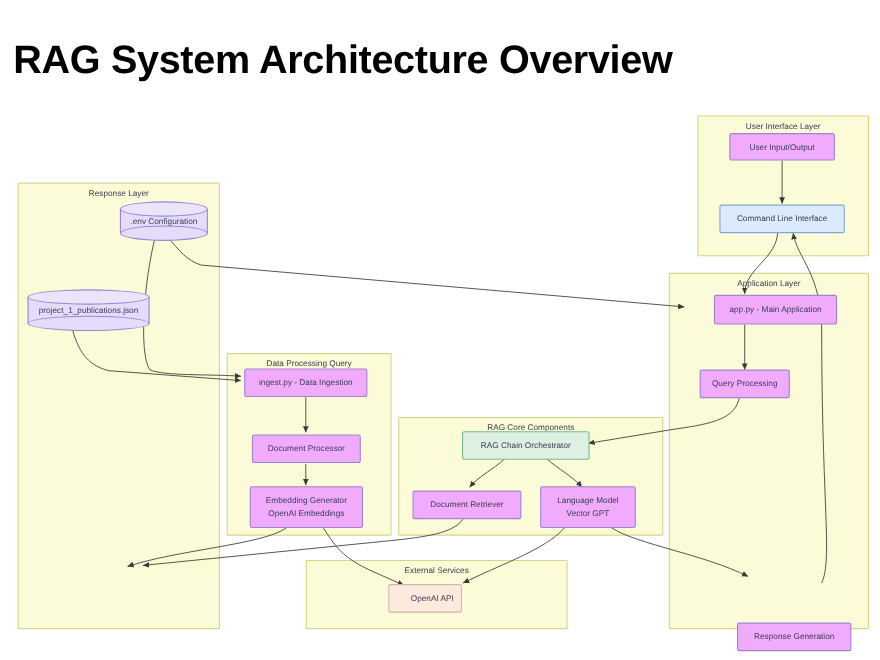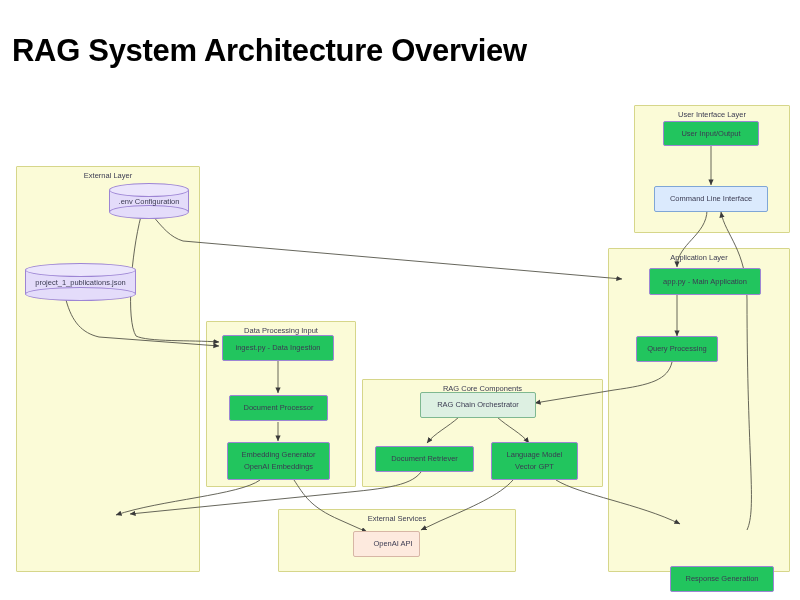--- a/index.html
+++ b/index.html
@@ -12,21 +12,21 @@
     width: 800px;
     height: 600px;
     background: #ffffff;
     overflow: hidden;
     font-family: "Liberation Sans", sans-serif;
   }
   #title {
     position: absolute;
     left: 12px;
     top: 33px;
-    font-size: 31px;
+    font-size: 36px;
     font-weight: bold;
     color: #000000;
     letter-spacing: -0.3px;
     white-space: nowrap;
   }
   #edges {
     position: absolute;
     left: 0;
     top: 0;
     width: 800px;
@@ -58,21 +58,21 @@
     align-items: center;
     justify-content: center;
     border-radius: 2px;
     font-size: 7.5px;
     color: #3b3b52;
     text-align: center;
     line-height: 1.55;
     padding: 2px 3px;
   }
   .node .ln { white-space: nowrap; display:block; }
-  .n-purple { background: #22c55e; border: 1px solid #9d85d4; }
+  .n-purple { background: #f0abfc; border: 1px solid #9d85d4; }
   .n-blue   { background: #dbeafd; border: 1px solid #7fa6d6; }
   .n-green  { background: #ddf0e2; border: 1px solid #7fb890; }
   .n-peach  { background: #fdeade; border: 1px solid #d7b6a5; padding-left: 16px; }
 
   
   .cyl {
     position: absolute;
     box-sizing: border-box;
   }
   .cyl .body {
@@ -124,33 +124,33 @@
   .cyl-pink .top  { background: #f4e4f9; border-color: #a878c4; }
 </style>
 </head>
 <body>
 
 <div id="stage">
 
   <div id="title">RAG System Architecture Overview</div>
 
   <div class="cluster" style="left:16px; top:166px; width:184px; height:406px;">
-    <div class="cluster-label">External Layer</div>
+    <div class="cluster-label">Response Layer</div>
   </div>
 
   <div class="cluster" style="left:634px; top:105px; width:156px; height:128px;">
     <div class="cluster-label">User Interface Layer</div>
   </div>
 
   <div class="cluster" style="left:608px; top:248px; width:182px; height:324px;">
     <div class="cluster-label">Application Layer</div>
   </div>
 
   <div class="cluster" style="left:206px; top:321px; width:150px; height:166px;">
-    <div class="cluster-label">Data Processing Input</div>
+    <div class="cluster-label">Data Processing Query</div>
   </div>
 
   <div class="cluster" style="left:362px; top:379px; width:241px; height:108px;">
     <div class="cluster-label">RAG Core Components</div>
   </div>
 
   <div class="cluster" style="left:278px; top:509px; width:238px; height:63px;">
     <div class="cluster-label">External Services</div>
   </div>
 

